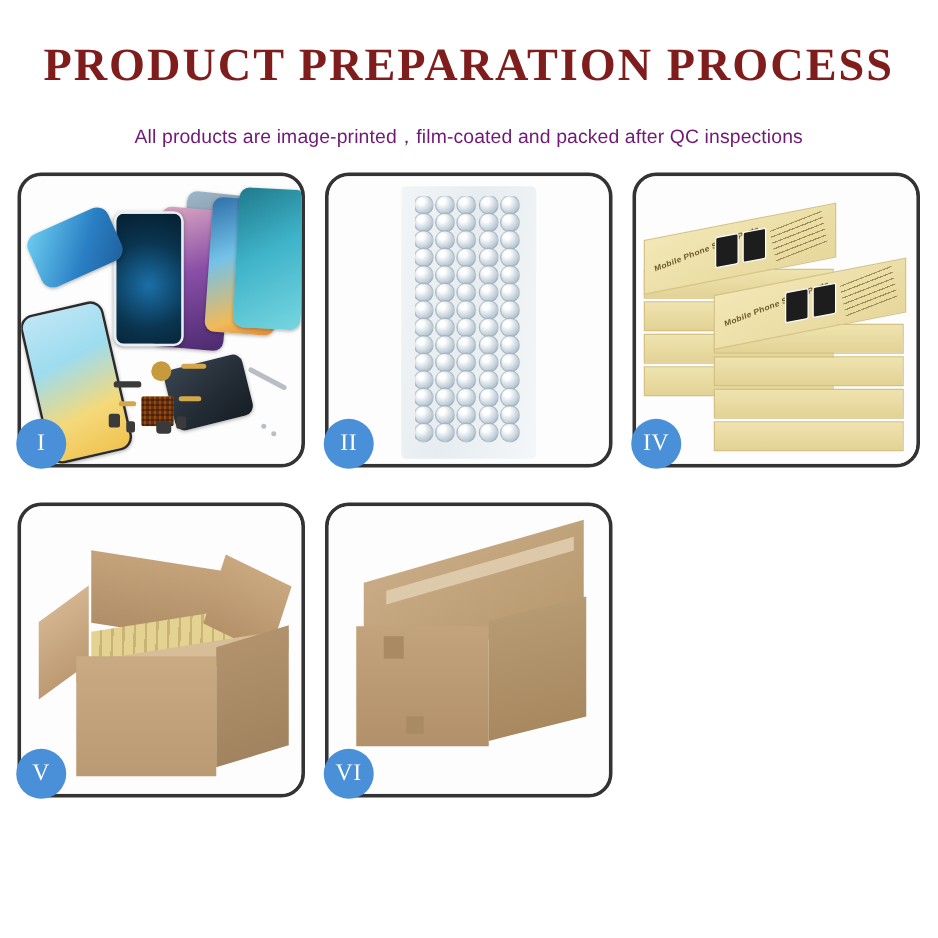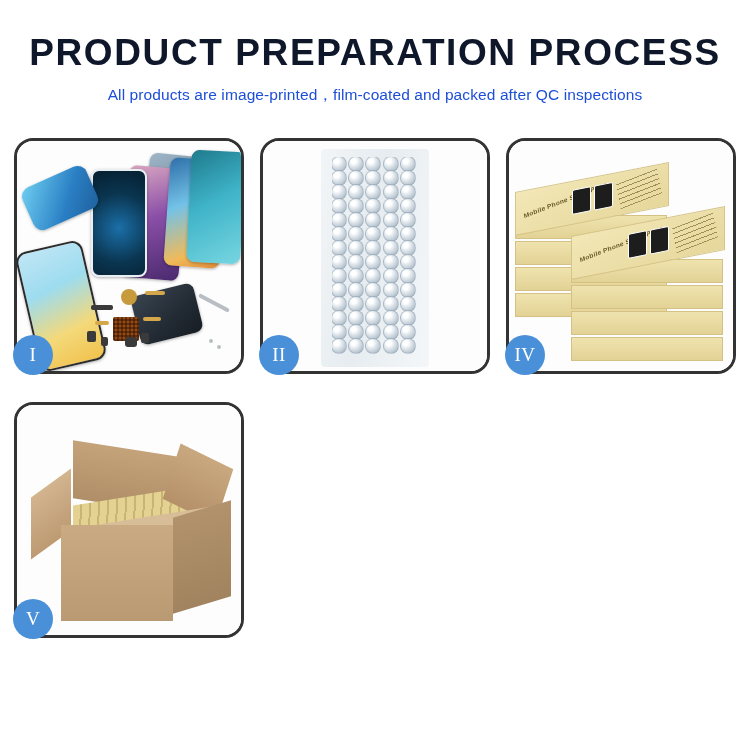--- a/index.html
+++ b/index.html
@@ -15,35 +15,35 @@
     overflow: hidden;
     position: relative;
   }
 
   
   .header {
     padding-top: 34px;
     text-align: center;
   }
   .page-title {
-    font-family: Liberation Sans, sans-serif;
+    font-family: Liberation Serif, serif;
     font-size: 37px;
     font-weight: 700;
     letter-spacing: 1.6px;
-    color: #0f172a;
+    color: #7f1d1d;
     line-height: 1.0;
     margin: 0;
     white-space: nowrap;
   }
   .page-subtitle {
     font-family: "Liberation Sans", sans-serif;
     font-size: 15.5px;
     font-weight: 400;
-    color: #1d4ed8;
-    margin: 14px 0 0 0;
+    color: #701a75;
+    margin: 28px 0 0 0;
     letter-spacing: 0.1px;
     white-space: nowrap;
   }
 
   
   .grid {
     position: absolute;
     left: 14px;
     top: 138px;
     width: 722px;
@@ -475,14 +475,25 @@
       <div class="contents"></div>
       <div class="flap-right"></div>
       <div class="c-rim"></div>
       <div class="flap-left"></div>
       <div class="c-front"></div>
       <div class="c-side"></div>
     </div>
     <div class="badge">V</div>
   </div>
 
+  <div class="panel p6">
+    <div class="panel-inner">
+      <div class="b-top"></div>
+      <div class="tape"></div>
+      <div class="b-front"></div>
+      <div class="b-side"></div>
+      <div class="tab1"></div>
+      <div class="tab2"></div>
+    </div>
+    <div class="badge">VI</div>
+  </div>
 
 </div>
 
 </body></html>

